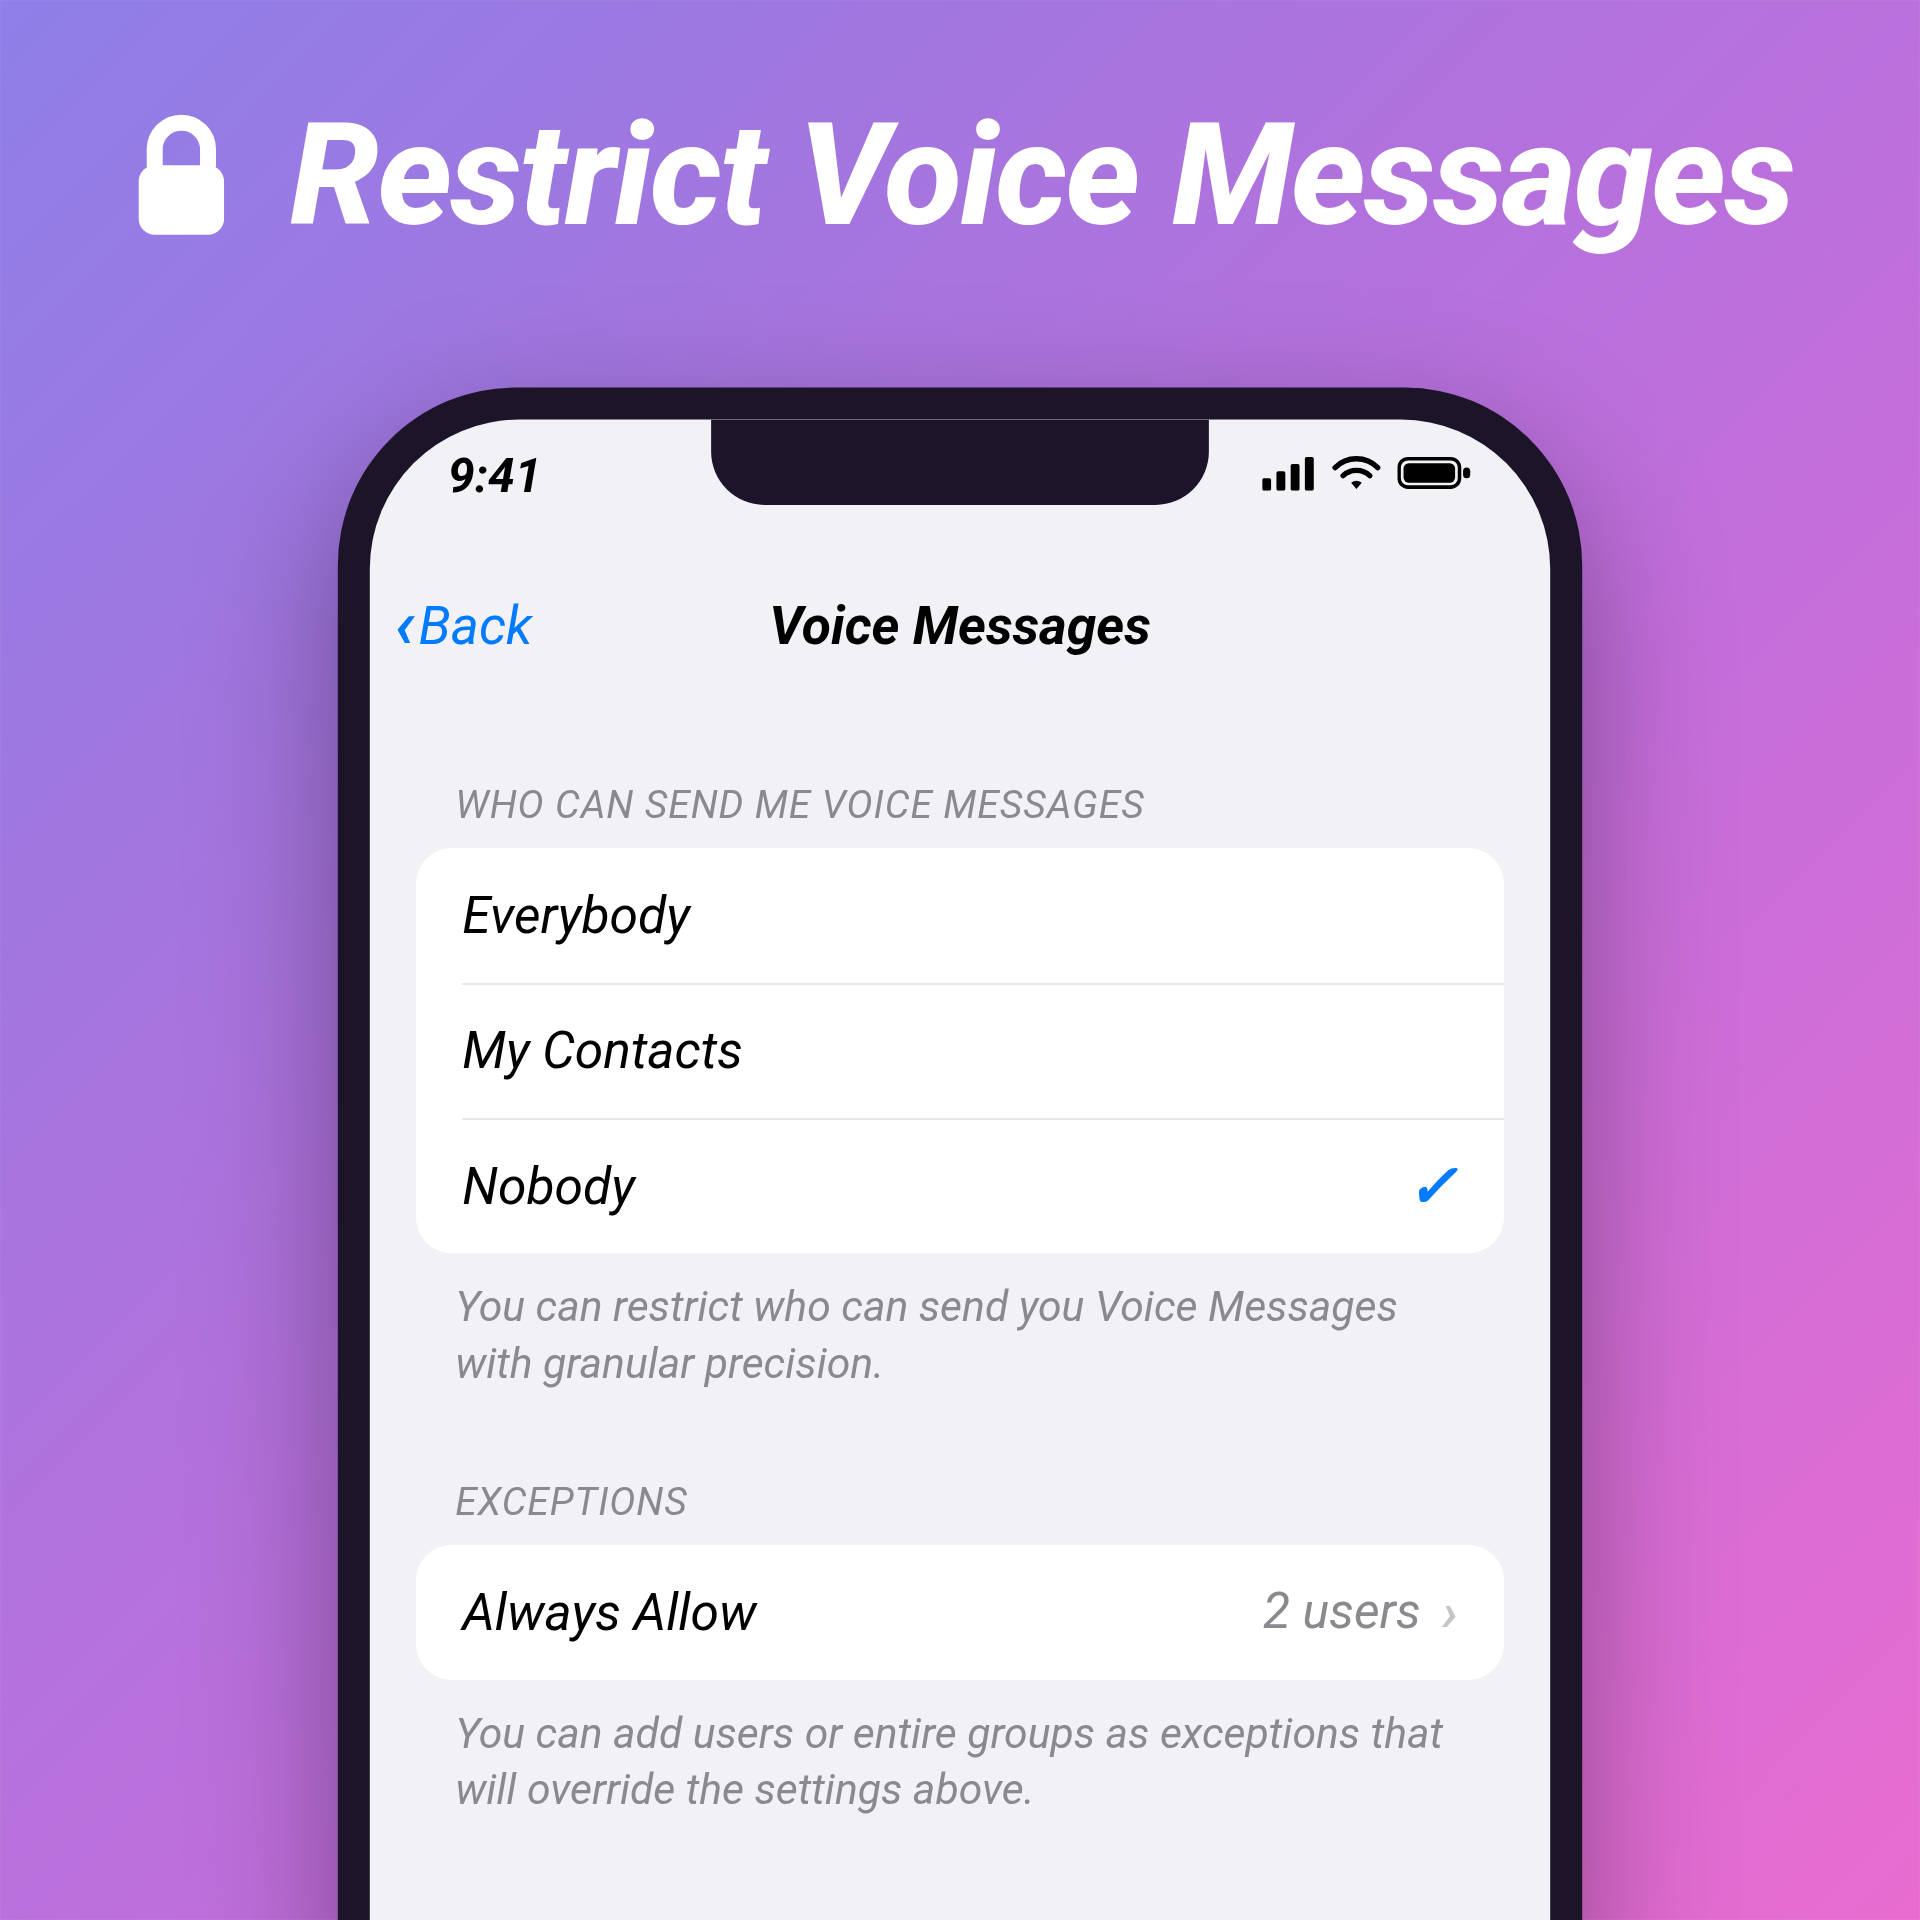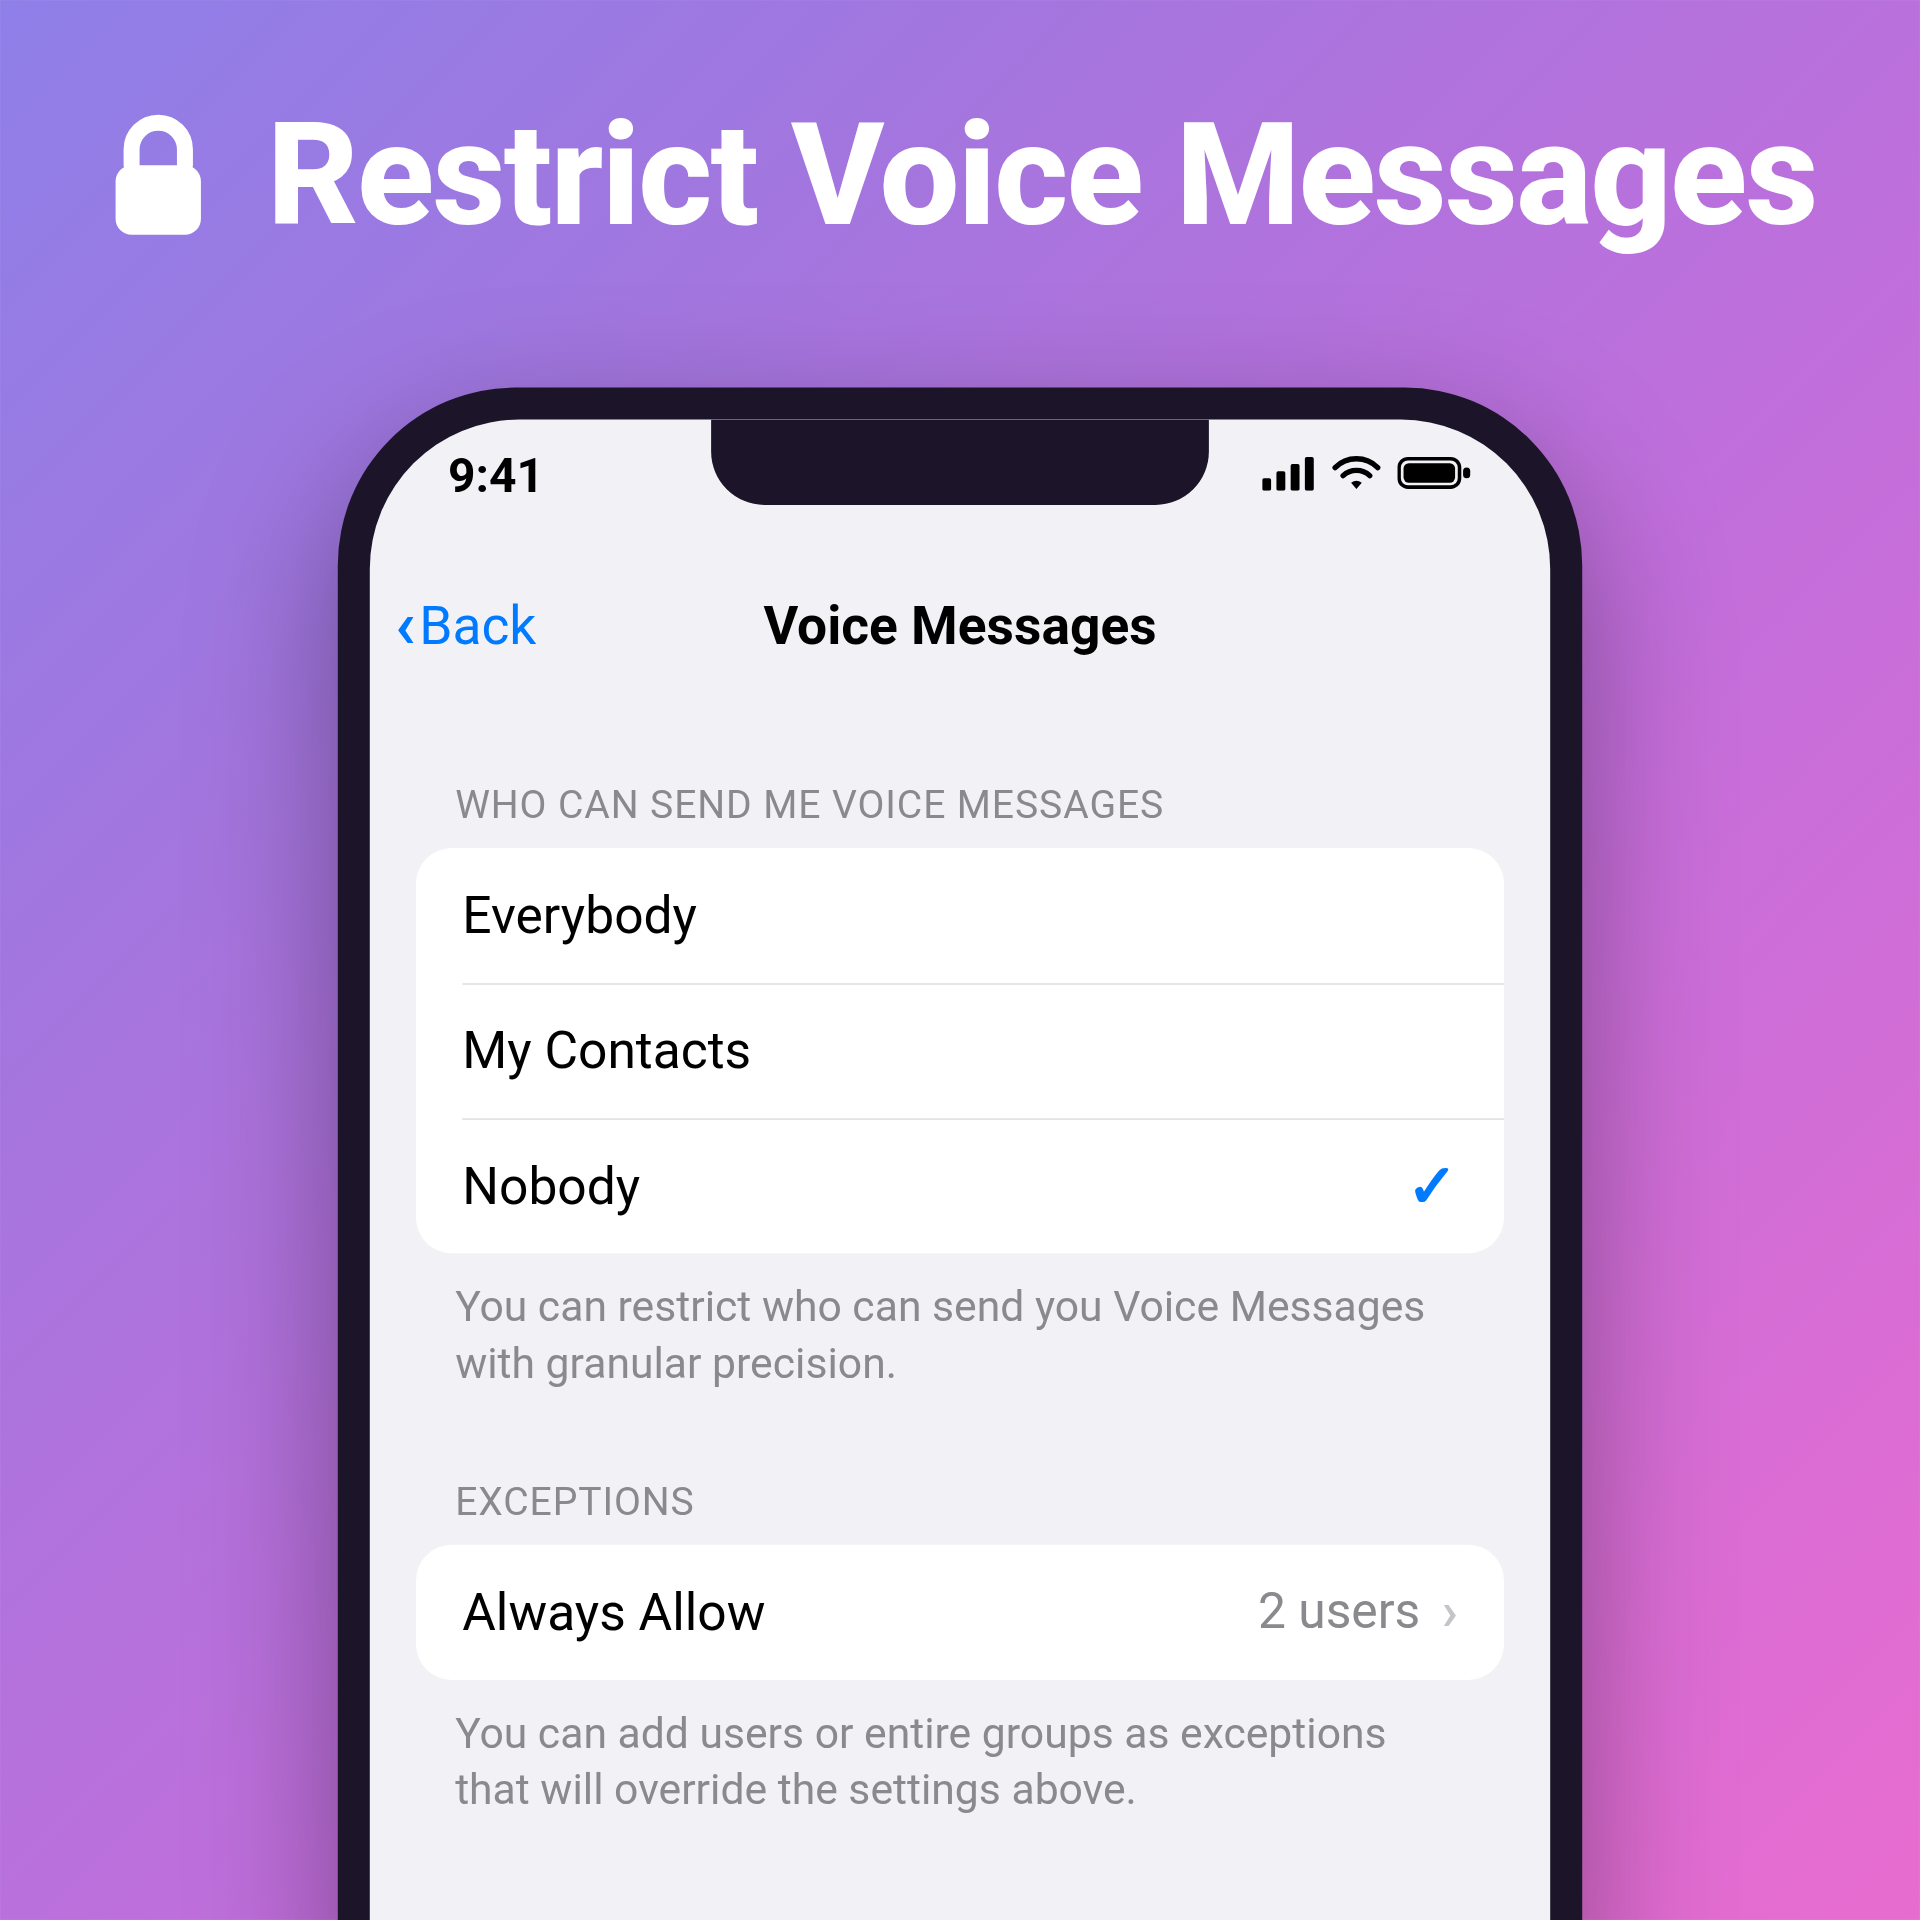--- a/index.html
+++ b/index.html
@@ -8,20 +8,21 @@
     height: 1920px;
     font-family: -apple-system, BlinkMacSystemFont, "Segoe UI", Roboto, Helvetica, Arial, sans-serif;
     overflow: hidden;
   }
   .stage {
     width: 1920px;
     height: 1920px;
     display: flex;
     align-items: center;
     justify-content: center;
+    font-style: italic;
   }
   .canvas {
     width: 1080px;
     height: 1080px;
     transform: scale(1.7777);
     transform-origin: center center;
     background: linear-gradient(135deg, #8f7fe8 0%, #a276df 25%, #c36edb 60%, #e86cd0 100%);
     position: relative;
     overflow: hidden;
   }

